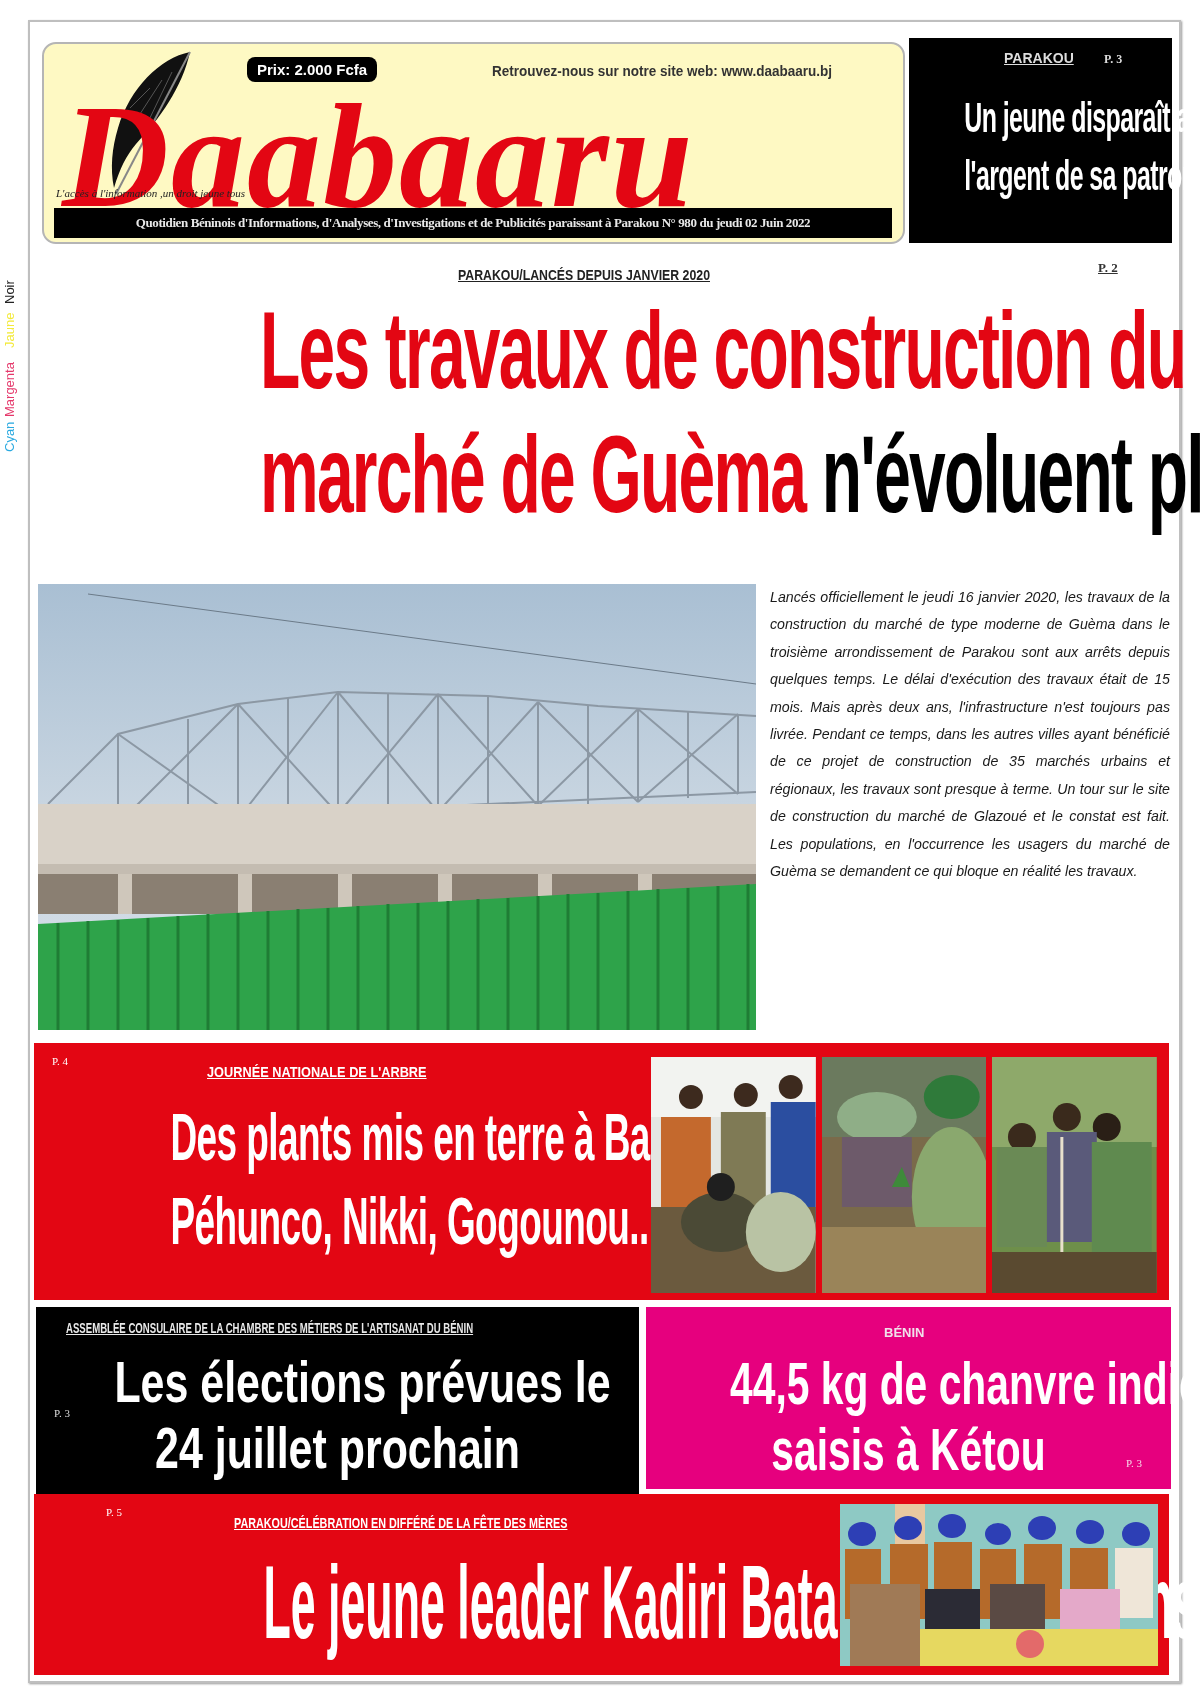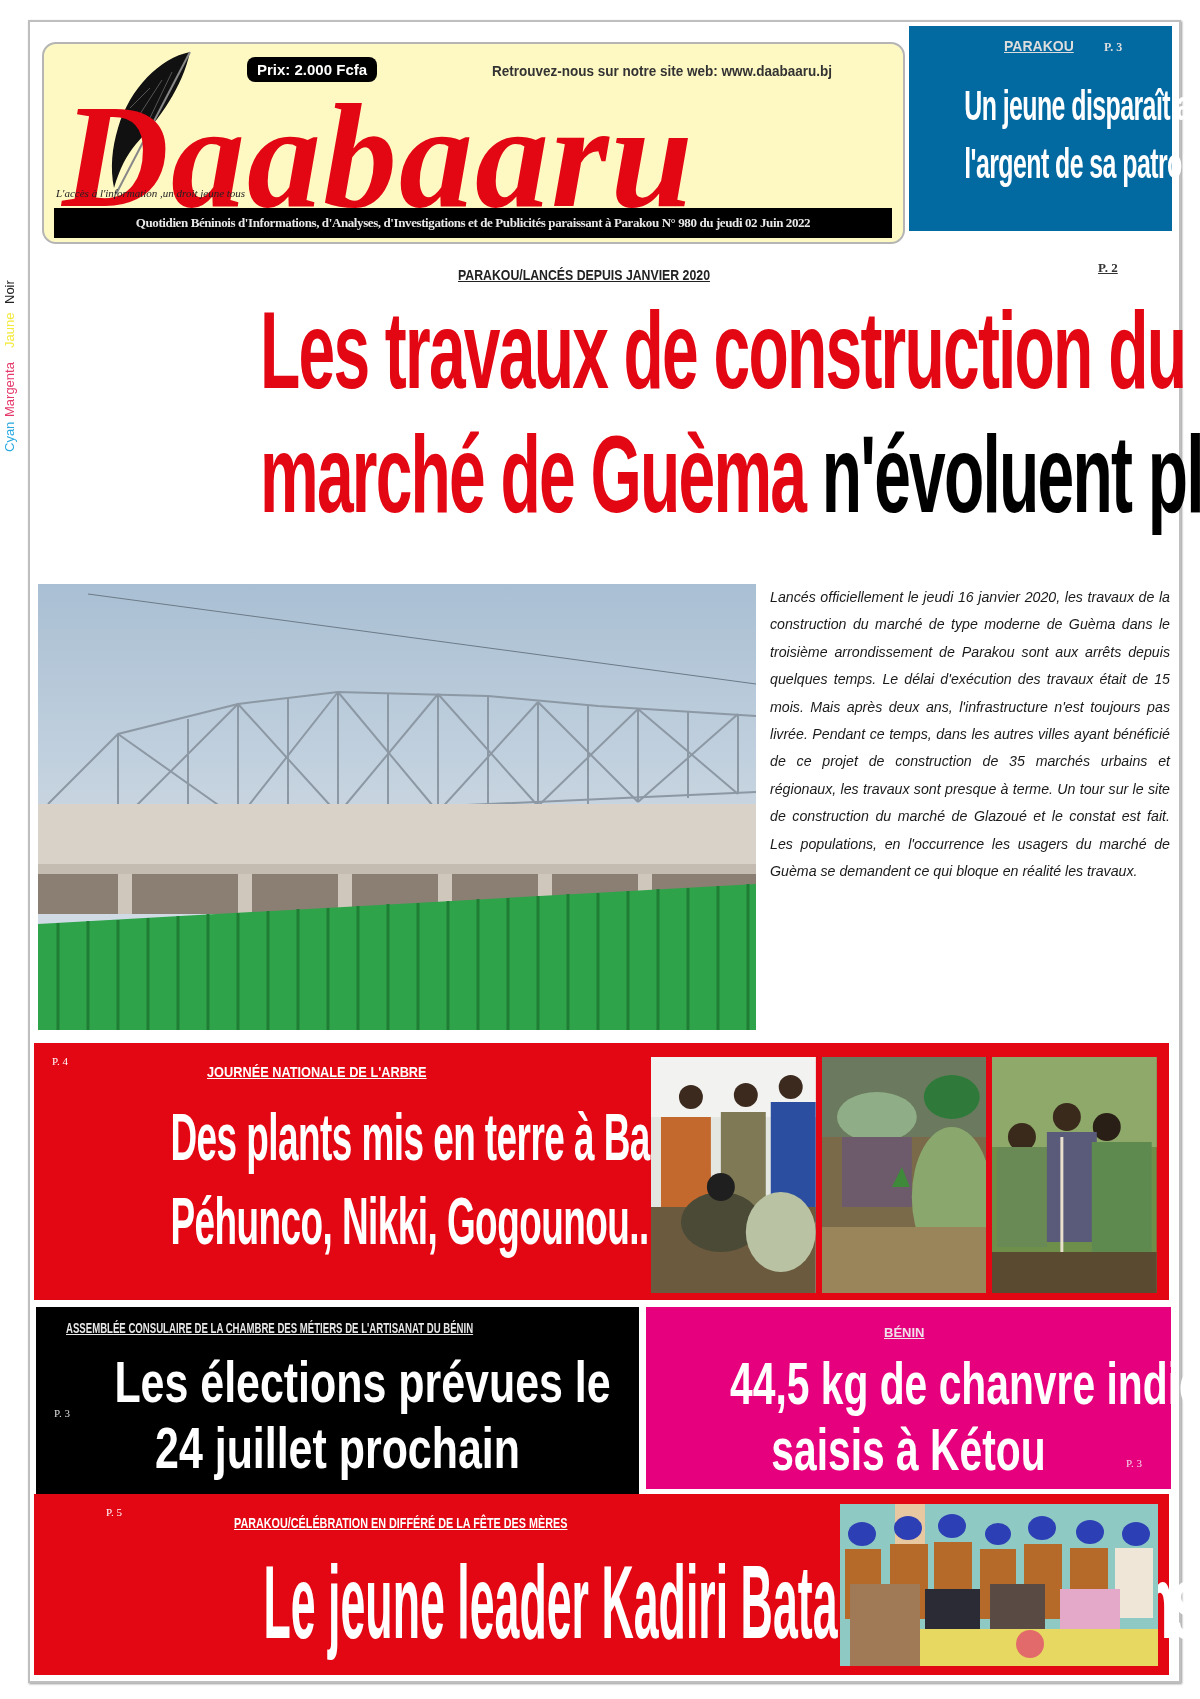--- a/index.html
+++ b/index.html
@@ -14,21 +14,21 @@
   
   .masthead { position: absolute; left: 42px; top: 42px; width: 863px; height: 202px; border: 2px solid #b5b5b5; border-radius: 14px; background: #fef9c3; overflow: hidden; }
   .logo { position: absolute; left: 18px; top: 38px; font-family: "Liberation Serif", serif; font-style: italic; font-weight: bold; color: #e30613; font-size: 148px; line-height: 1; letter-spacing: 2px; }
   .feather { position: absolute; left: 46px; top: 4px; width: 110px; height: 150px; }
   .price { position: absolute; left: 203px; top: 13px; background: #000; color: #fff; font-weight: bold; font-size: 15px; padding: 4px 10px; border-radius: 8px; }
   .website { position: absolute; left: 448px; top: 18px; font-family: "Liberation Sans", sans-serif; font-weight: bold; color: #333; font-size: 15px; transform: scaleX(0.9); transform-origin: left center; }
   .slogan { position: absolute; left: 12px; top: 143px; font-family: "Liberation Serif", serif; font-style: italic; font-size: 11px; color: #222; }
   .infobar { position: absolute; left: 10px; top: 164px; width: 838px; height: 30px; background: #000; color: #e8e8e8; font-family: "Liberation Serif", serif; font-weight: bold; font-size: 13px; line-height: 30px; text-align: center; letter-spacing: -0.4px; }
 
   
-  .teaser-top { position: absolute; left: 909px; top: 26px; width: 263px; height: 205px; background: #0369a1; color: #fff; text-align: center; text-decoration: underline; }
+  .teaser-top { position: absolute; left: 909px; top: 38px; width: 263px; height: 205px; background: #000000; color: #fff; text-align: center; text-decoration: underline; }
   .teaser-top .kicker { position: absolute; left: 95px; top: 12px; font-size: 14px; font-weight: bold; text-decoration: underline; color: #ddd; }
   .teaser-top .pg { position: absolute; left: 195px; top: 14px; font-size: 12px; font-family: "Liberation Serif", serif; color: #ddd; font-weight: bold; }
   .teaser-top .title { position: absolute; left: 0; top: 50px; width: 263px; font-family: "Liberation Sans", sans-serif; font-weight: bold; font-size: 43px; line-height: 58px; transform: scaleX(0.58); transform-origin: center; white-space: nowrap; letter-spacing: -1px; }
 
   
   .main-kicker { position: absolute; left: 458px; top: 266px; font-size: 15px; font-weight: bold; text-decoration: underline; color: #222; transform: scaleX(0.82); transform-origin: left center; white-space: nowrap; }
   .main-pg { position: absolute; left: 1098px; top: 260px; font-size: 13px; font-family: "Liberation Serif", serif; font-weight: bold; color: #333; text-decoration: underline; }
   .headline { position: absolute; left: 30px; top: 288px; width: 1150px; text-align: center; font-family: "Liberation Sans", sans-serif; font-weight: bold; font-size: 110px; line-height: 124px; color: #e30613; white-space: nowrap; letter-spacing: -3px; }
   .headline .line { display: block; transform: scaleX(0.6); transform-origin: center; }
   .headline .black { color: #000; }
@@ -48,21 +48,21 @@
 
   
   .elections { position: absolute; left: 36px; top: 1307px; width: 603px; height: 223px; background: #000; color: #fff; }
   .elections .kicker { position: absolute; left: 30px; top: 12px; font-weight: bold; font-size: 15px; text-decoration: underline; transform: scaleX(0.64); transform-origin: left center; white-space: nowrap; color: #e8e8e8; }
   .elections .title { position: absolute; left: 0; top: 42px; width: 603px; text-align: center; font-weight: bold; font-size: 58px; line-height: 66px; white-space: nowrap; }
   .elections .title .line { display: block; transform: scaleX(0.74); transform-origin: center; }
   .elections .pg { position: absolute; left: 18px; top: 100px; font-size: 11px; font-family: "Liberation Serif", serif; color: #ddd; }
 
   
   .chanvre { position: absolute; left: 646px; top: 1307px; width: 525px; height: 182px; background: #e6007e; color: #fff; }
-  .chanvre .kicker { position: absolute; left: 238px; top: 18px; font-weight: bold; font-size: 13px; text-decoration: underline; color: #f0e0ea; }
+  .chanvre .kicker { position: absolute; left: 238px; top: 18px; font-weight: bold; font-size: 13px; color: #f0e0ea; }
   .chanvre .title { position: absolute; left: 0; top: 44px; width: 525px; text-align: center; font-weight: bold; font-size: 60px; line-height: 66px; white-space: nowrap; }
   .chanvre .title .line { display: block; transform: scaleX(0.68); transform-origin: center; }
   .chanvre .pg { position: absolute; left: 480px; top: 150px; font-size: 11px; font-family: "Liberation Serif", serif; color: #f6d6e8; }
 
   
   .meres { position: absolute; left: 34px; top: 1494px; width: 1135px; height: 181px; background: #e30613; }
   .meres .pg { position: absolute; left: 72px; top: 12px; color: #fff; font-size: 11px; font-family: "Liberation Serif", serif; }
   .meres .kicker { position: absolute; left: 200px; top: 20px; color: #fff; font-weight: bold; font-size: 15px; text-decoration: underline; transform: scaleX(0.72); transform-origin: left center; white-space: nowrap; }
   .meres .title { position: absolute; left: 0; top: 48px; width: 805px; text-align: center; color: #fff; font-weight: bold; font-size: 104px; line-height: 120px; white-space: nowrap; }
   .meres .title .line { display: block; transform: scaleX(0.43); transform-origin: center; }

